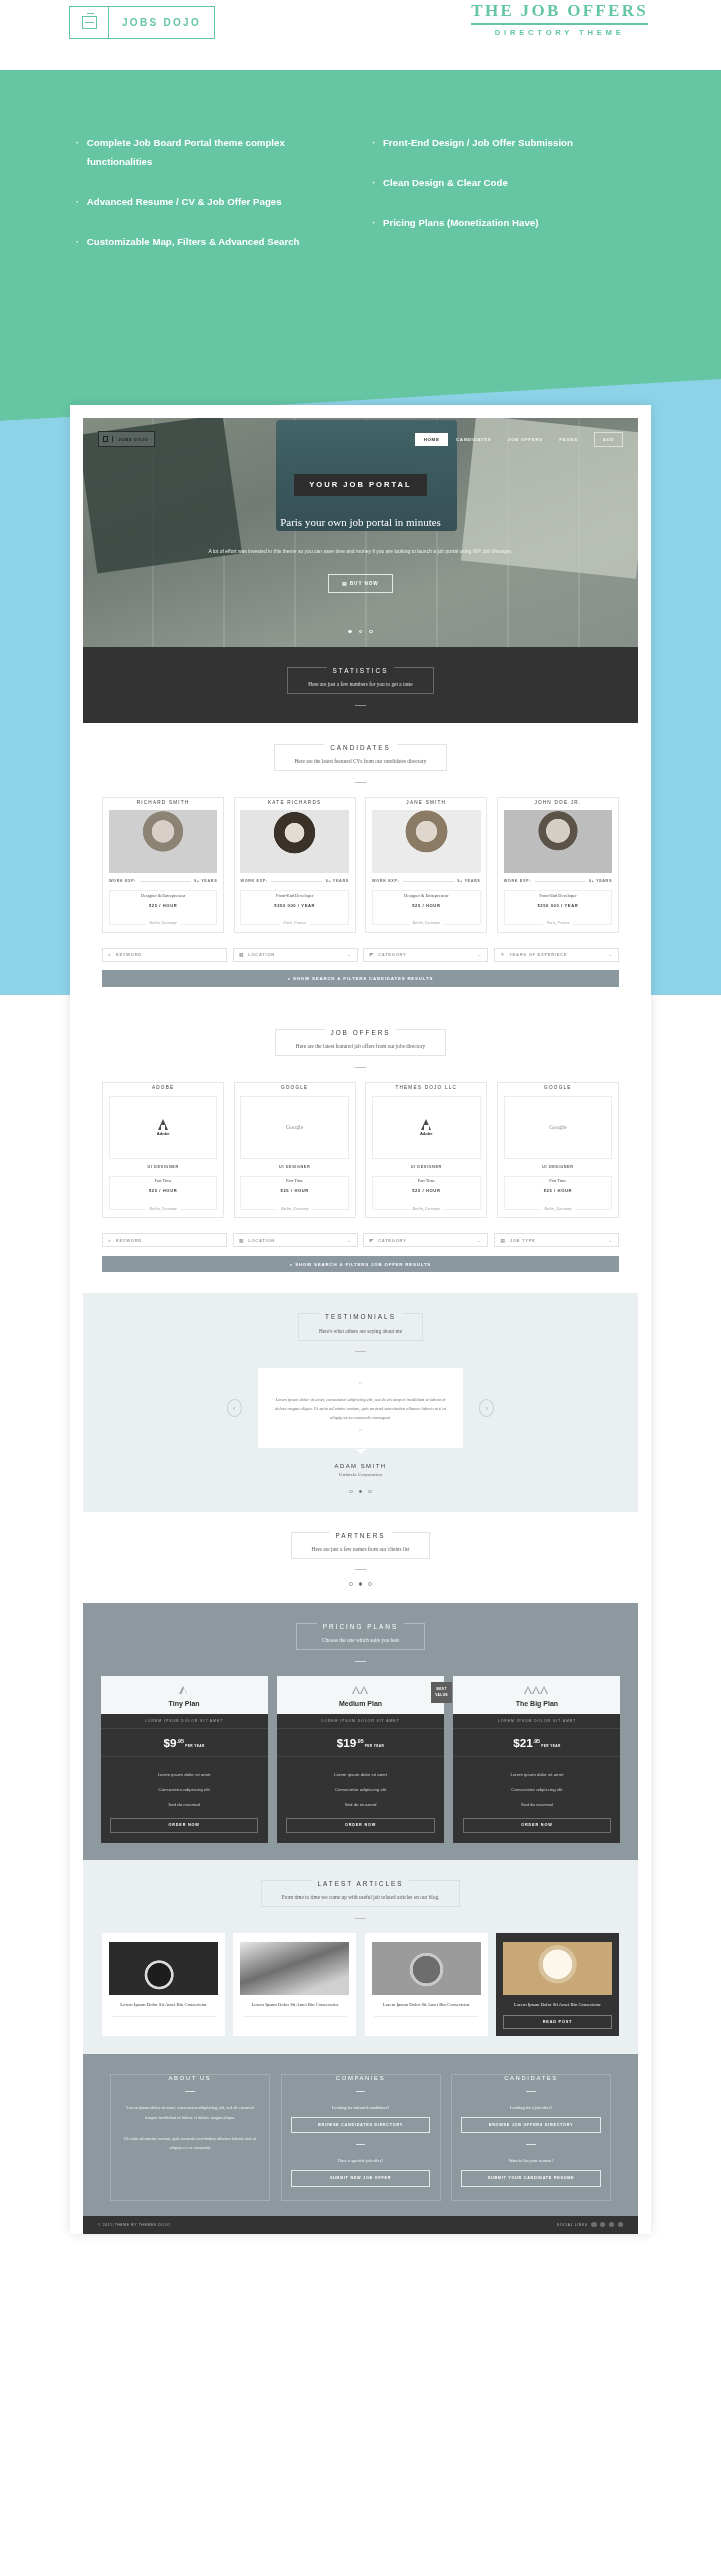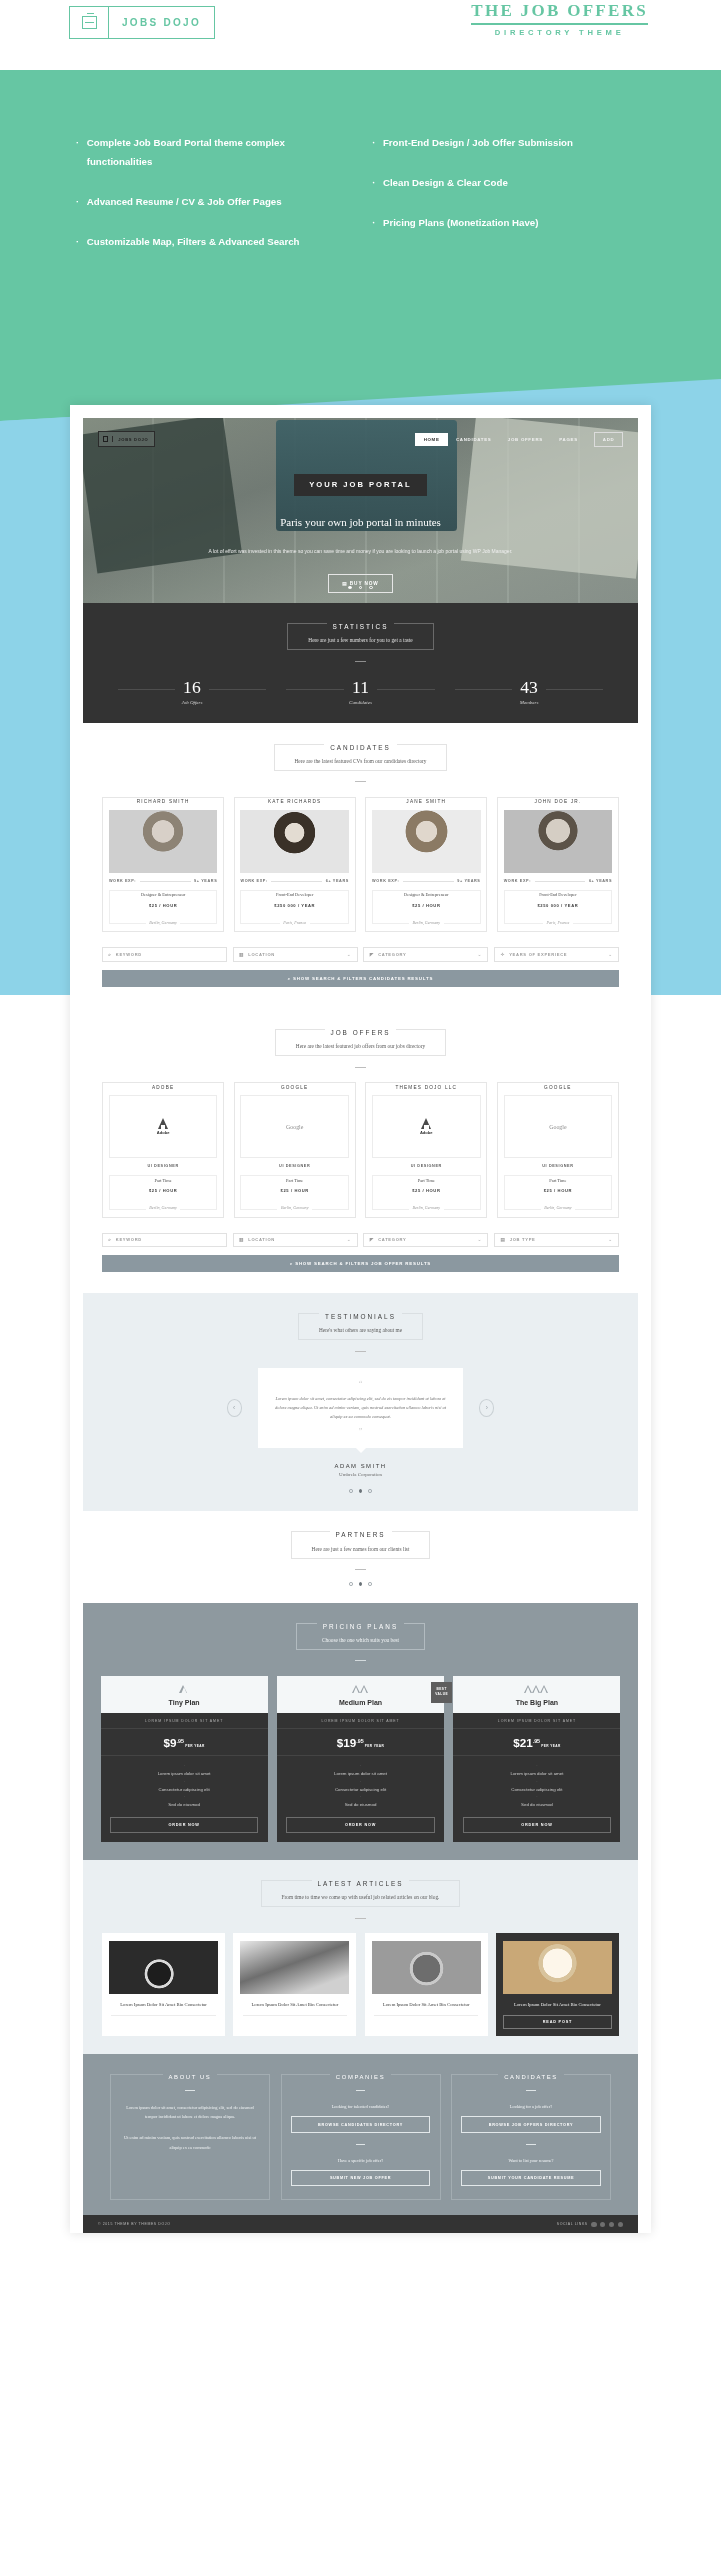--- a/index.html
+++ b/index.html
@@ -42,21 +42,21 @@
   .feat-item { display: flex; color: #ffffff; font-size: 9.7px; font-weight: bold; line-height: 1.95;
                margin-bottom: 21px; }
   .feat-dot { margin-right: 7.6px; font-size: 9.4px; line-height: 1.95; }
 
   
   .mock { position: absolute; left: 70px; top: 405px; width: 581px; background: #ffffff;
           box-shadow: 0 0 10.5px rgba(0,0,0,0.12); z-index: 10; }
   .mock-inner { padding: 13px 13px 0 13px; }
 
   
-  .hero { position: relative; height: 185px; background: linear-gradient(160deg,#8a9488 0%,#77817a 35%,#96a096 70%,#8d9790 100%);
+  .hero { position: relative; height: 229px; background: linear-gradient(160deg,#8a9488 0%,#77817a 35%,#96a096 70%,#8d9790 100%);
           overflow: hidden; }
   .hero:before { content:""; position:absolute; inset:0;
     background: repeating-linear-gradient(90deg, rgba(0,0,0,0.05) 0 69px, rgba(255,255,255,0.05) 69px 71px); }
   .hero-type { position:absolute; left:193px; top:2.3px; width:181px; height:111px;
      background: linear-gradient(180deg,#3e6166,#2f4b50); border-radius: 3.5px; opacity:.92; }
   .hero-book { position:absolute; left:3.5px; top:5.9px; width:146px; height:140px; background:#33413c;
                transform: rotate(-8deg); opacity:.8; }
   .hero-paper { position:absolute; right:-5.9px; top:5.9px; width:176px; height:146px; background:#c9cec3;
                 transform: rotate(6deg); opacity:.7; }
   .hero-nav { position: absolute; left: 0; top: 13px; width: 100%; display: flex; align-items: center;
@@ -334,31 +334,20 @@
       </div>
 
       <div class="stats">
         <div class="sec-head">
           <div class="sec-head-box">
             <div class="sec-title">STATISTICS</div>
             <div class="sec-sub">Here are just a few numbers for you to get a taste</div>
           </div>
           <div class="sec-dash"></div>
         </div>
-        <div class="stat-row">
-          <div class="stat-cell">
-            <div class="stat-num">16</div>
-            <div class="stat-lab">Job Offers</div></div>
-          <div class="stat-cell">
-            <div class="stat-num">11</div>
-            <div class="stat-lab">Candidates</div></div>
-          <div class="stat-cell">
-            <div class="stat-num">43</div>
-            <div class="stat-lab">Members</div></div>
-        </div>
       </div>
 
       <div class="sec">
         <div class="sec-head">
           <div class="sec-head-box">
             <div class="sec-title">CANDIDATES</div>
             <div class="sec-sub">Here are the latest featured CVs from our candidates directory</div>
           </div>
           <div class="sec-dash"></div>
         </div>

